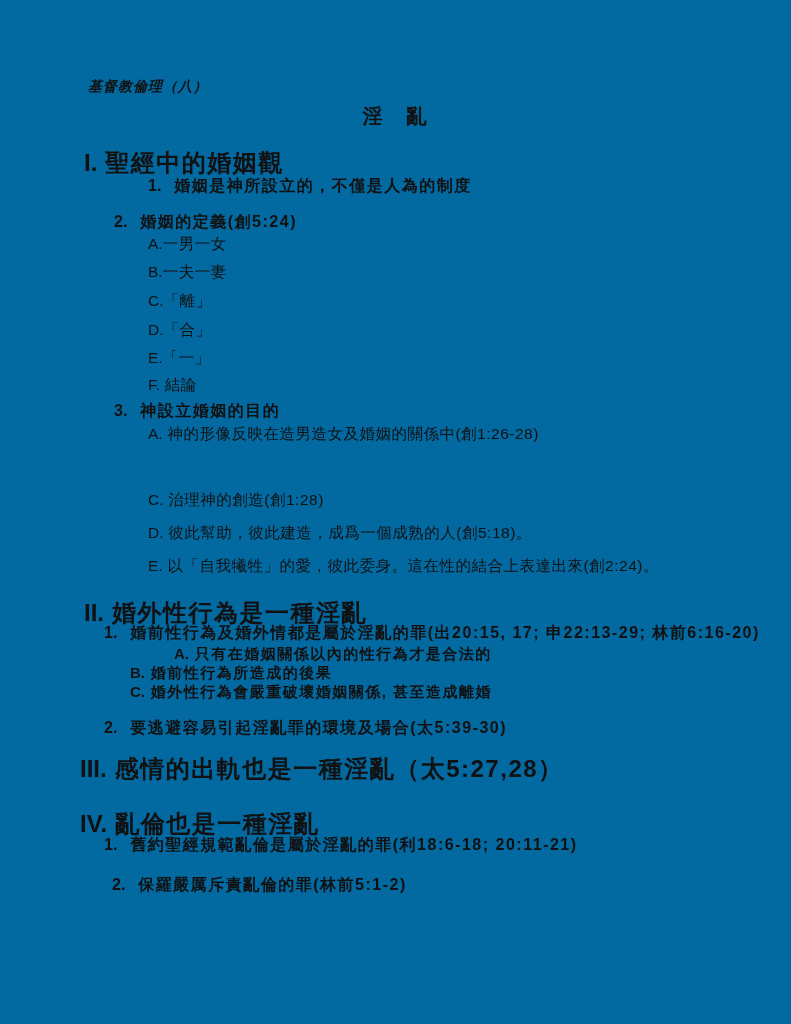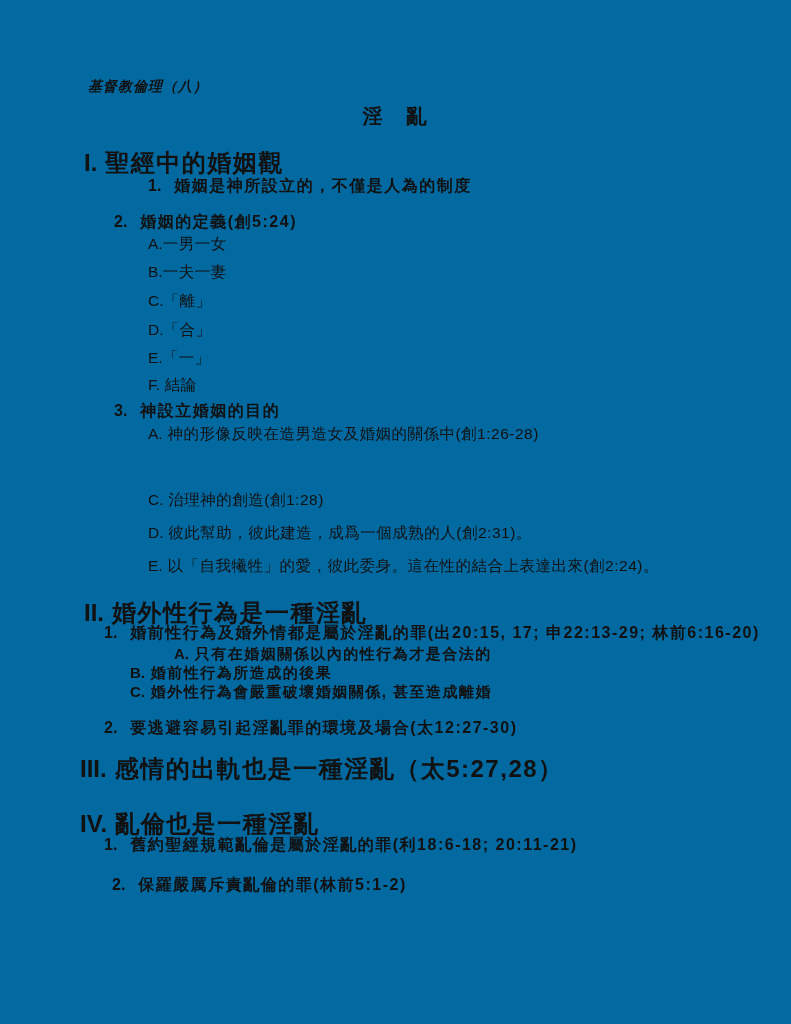--- a/index.html
+++ b/index.html
@@ -117,21 +117,21 @@
     <span class="num">3.</span><span> 神設立婚姻的目的</span>
   </div>
 
   <div class="row sub" style="top:424px; left:148px;">
     <span class="num">A.</span><span> 神的形像反映在造男造女及婚姻的關係中(創1:26-28)</span>
   </div>
   <div class="row sub" style="top:490px; left:148px;">
     <span class="num">C.</span><span> 治理神的創造(創1:28)</span>
   </div>
   <div class="row sub" style="top:523px; left:148px;">
-    <span class="num">D.</span><span> 彼此幫助，彼此建造，成爲一個成熟的人(創2:31)。</span>
+    <span class="num">D.</span><span> 彼此幫助，彼此建造，成爲一個成熟的人(創5:18)。</span>
   </div>
   <div class="row sub" style="top:556px; left:148px;">
     <span class="num">E.</span><span> 以「自我犧牲」的愛，彼此委身。這在性的結合上表達出來(創2:24)。</span>
   </div>
 
   <div class="row sec" style="top:598px; left:84px;">
     <span class="num">II.</span><span>婚外性行為是一種淫亂</span>
   </div>
 
   <div class="row it" style="top:623px; left:104px;">
@@ -142,21 +142,21 @@
     <span class="num">A.</span><span> 只有在婚姻關係以內的性行為才是合法的</span>
   </div>
   <div class="row sub2" style="top:664px; left:130px;">
     <span class="num">B.</span><span> 婚前性行為所造成的後果</span>
   </div>
   <div class="row sub2" style="top:683px; left:130px;">
     <span class="num">C.</span><span> 婚外性行為會嚴重破壞婚姻關係, 甚至造成離婚</span>
   </div>
 
   <div class="row it" style="top:718px; left:104px;">
-    <span class="num">2.</span><span> 要逃避容易引起淫亂罪的環境及場合(太12:27-30)</span>
+    <span class="num">2.</span><span> 要逃避容易引起淫亂罪的環境及場合(太5:39-30)</span>
   </div>
 
   <div class="row sec" style="top:754px; left:80px;">
     <span class="num">III.</span><span>感情的出軌也是一種淫亂（太5:27,28）</span>
   </div>
 
   <div class="row sec" style="top:809px; left:80px;">
     <span class="num">IV.</span><span>亂倫也是一種淫亂</span>
   </div>
 

